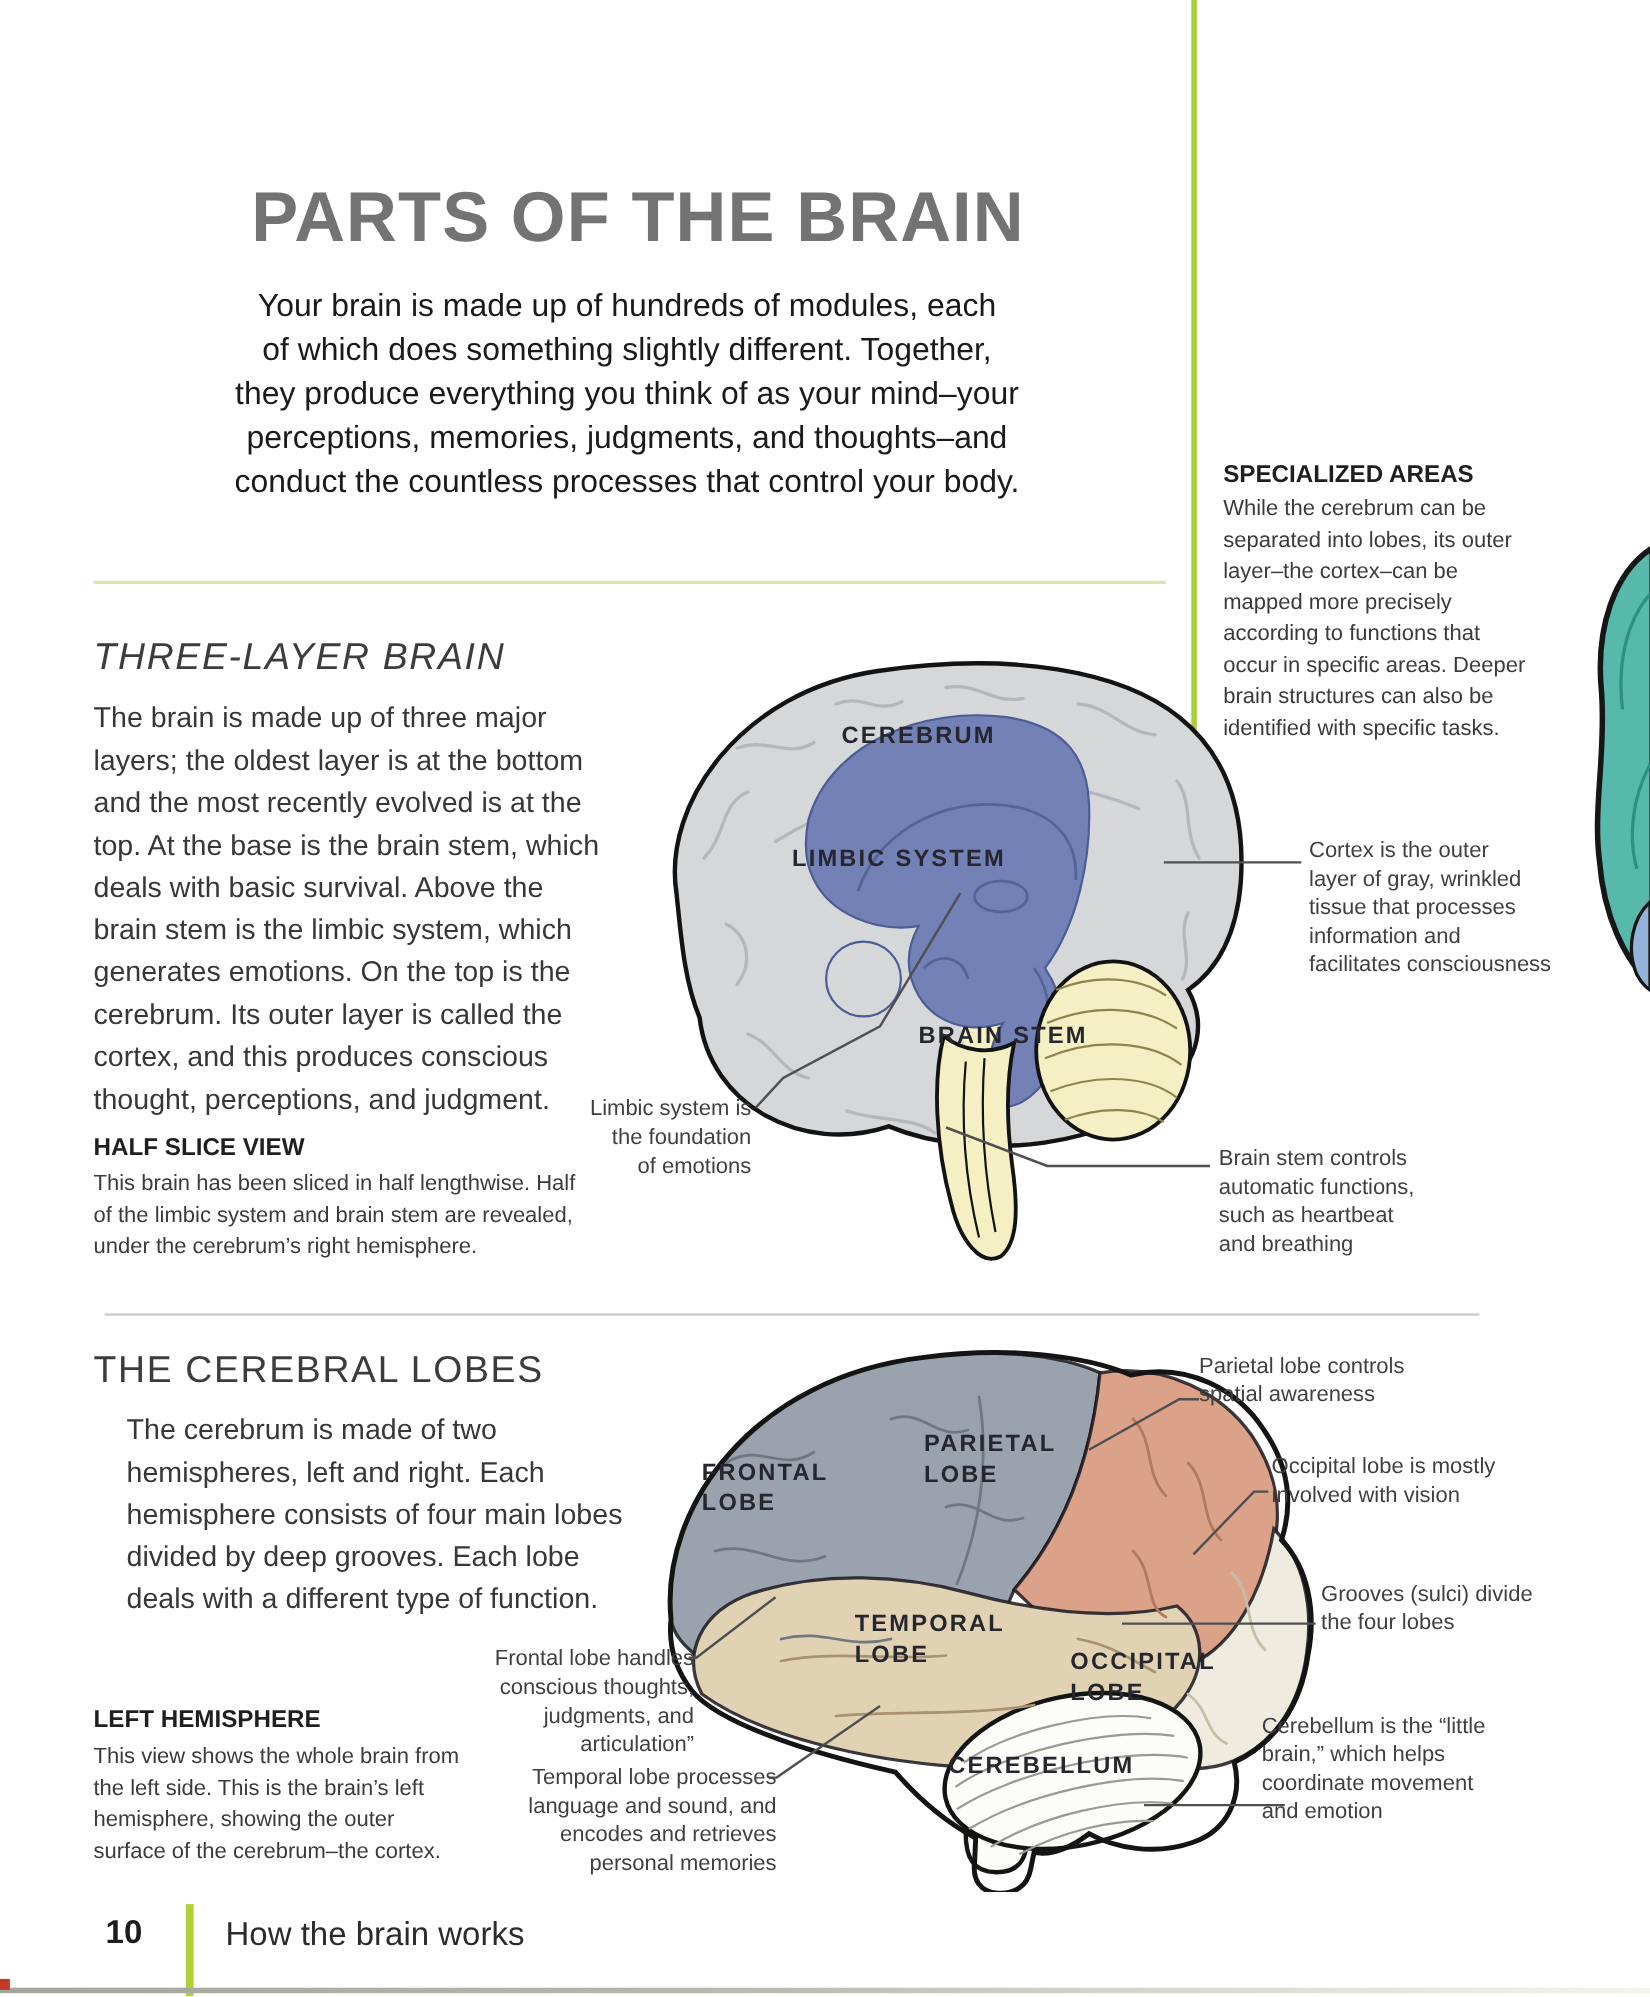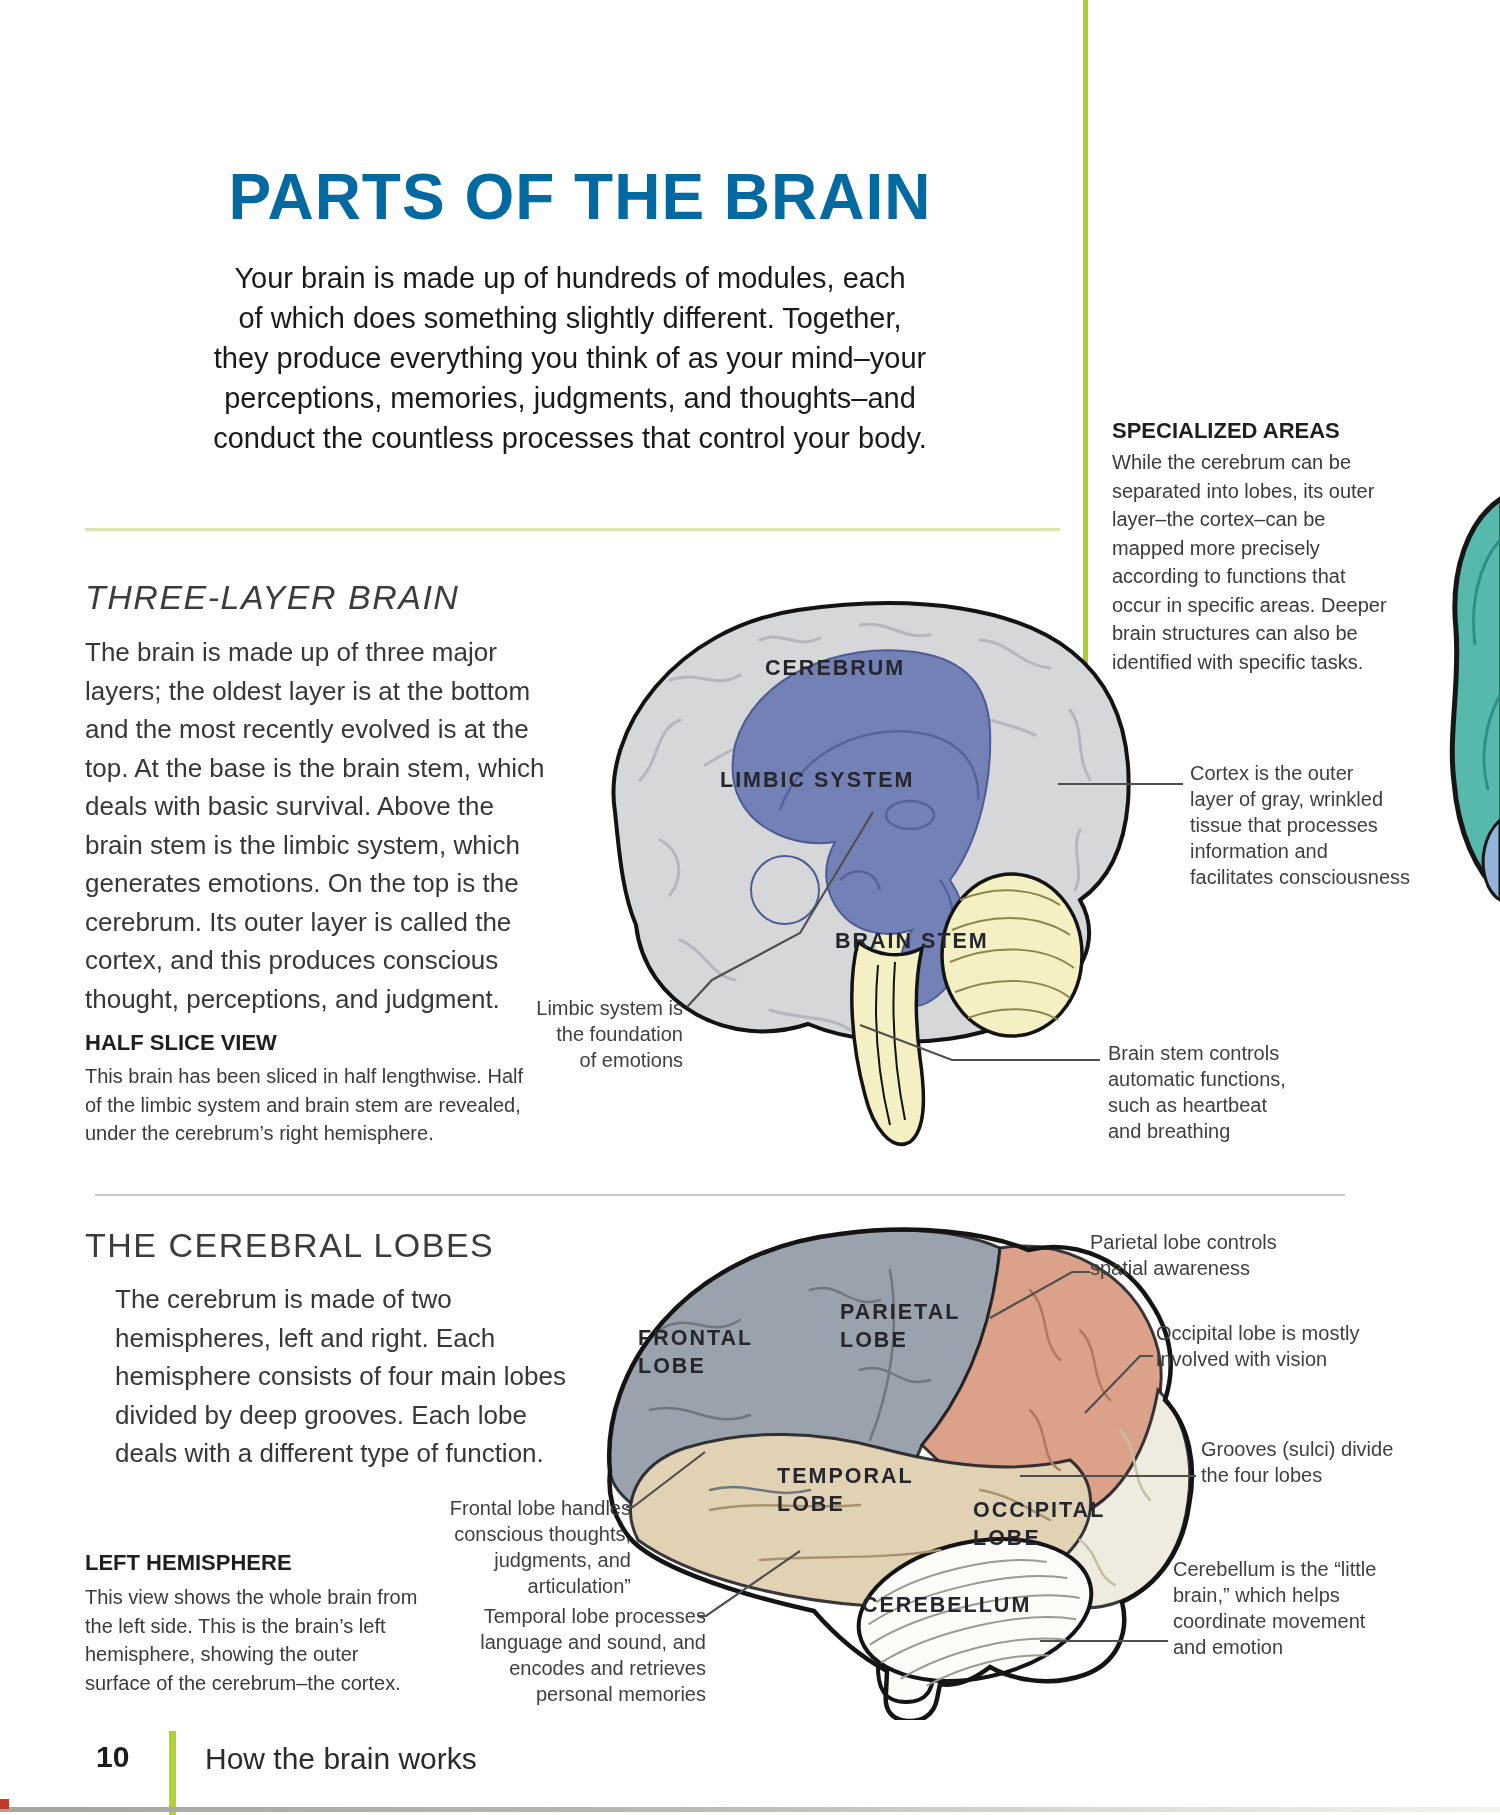--- a/index.html
+++ b/index.html
@@ -7,21 +7,21 @@
     position: relative; width: 1500px; height: 1815px;
     background: #ffffff; overflow: hidden;
     font-family: "Liberation Sans", sans-serif;
     color: #333;
   }
   .abs { position: absolute; }
   .pre { white-space: pre-line; }
 
   .title {
     left: 105px; top: 160px; width: 950px; text-align: center;
-    font-size: 64px; font-weight: 700; letter-spacing: 1px; color: #0369a1;
+    font-size: 64px; font-weight: 700; letter-spacing: 1px; color: #737373;
   }
   .intro {
     left: 120px; top: 258px; width: 900px; text-align: center;
     font-size: 29px; line-height: 40px; color: #1a1a1a;
   }
   .h-light { font-size: 34px; font-weight: 400; letter-spacing: 1.5px; color: #3c3c3c; }
   .h-bold  { font-size: 22px; font-weight: 700; color: #1f1f1f; }
   .body-txt { font-size: 26px; line-height: 38.5px; color: #373737; }
   .cap-txt  { font-size: 20px; line-height: 28.5px; color: #3a3a3a; }
   .ann { font-size: 20px; line-height: 26px; color: #403f3d; }
@@ -251,21 +251,21 @@
   <div class="abs dlabel pre" style="left:973px; top:1496px; width:200px;">OCCIPITAL
 LOBE</div>
   <div class="abs dlabel" style="left:862px; top:1591px; width:220px;">CEREBELLUM</div>
 
   <div class="abs ann pre" style="left:1090px; top:1229px; width:240px;">Parietal lobe controls
 spatial awareness</div>
   <div class="abs ann pre" style="left:1156px; top:1320px; width:250px;">Occipital lobe is mostly
 involved with vision</div>
   <div class="abs ann pre" style="left:1201px; top:1436px; width:240px;">Grooves (sulci) divide
 the four lobes</div>
-  <div class="abs ann pre" style="left:1173px; top:1556px; width:240px;">Cerebellum is the “little
+  <div class="abs ann pre" style="left:1147px; top:1556px; width:240px;">Cerebellum is the “little
 brain,” which helps
 coordinate movement
 and emotion</div>
   <div class="abs ann ann-r pre" style="left:391px; top:1495px; width:240px;">Frontal lobe handles
 conscious thoughts,
 judgments, and
 articulation”</div>
   <div class="abs ann ann-r pre" style="left:456px; top:1603px; width:250px;">Temporal lobe processes
 language and sound, and
 encodes and retrieves

